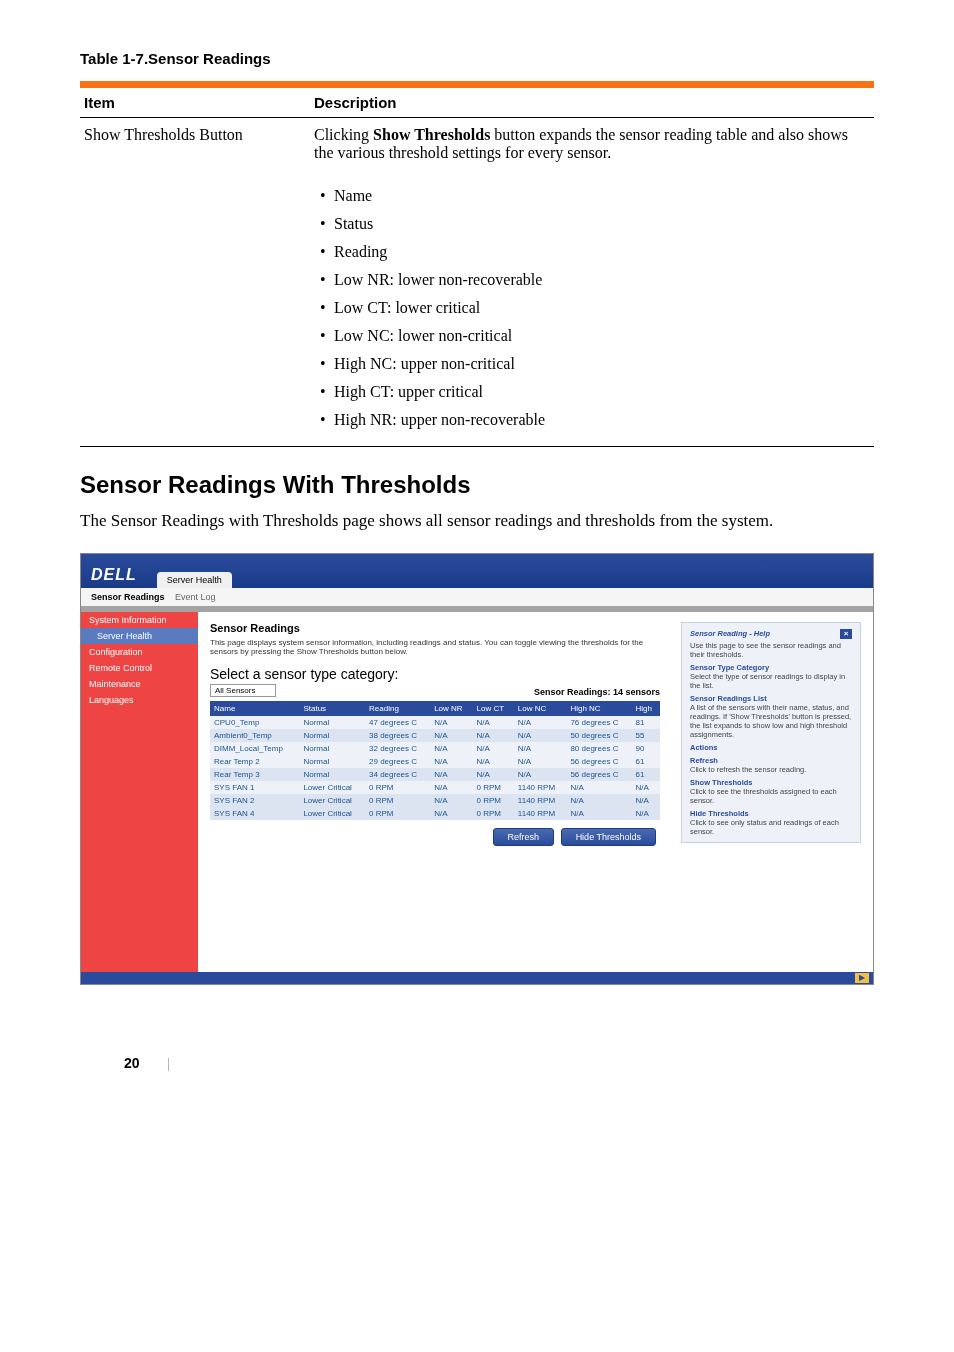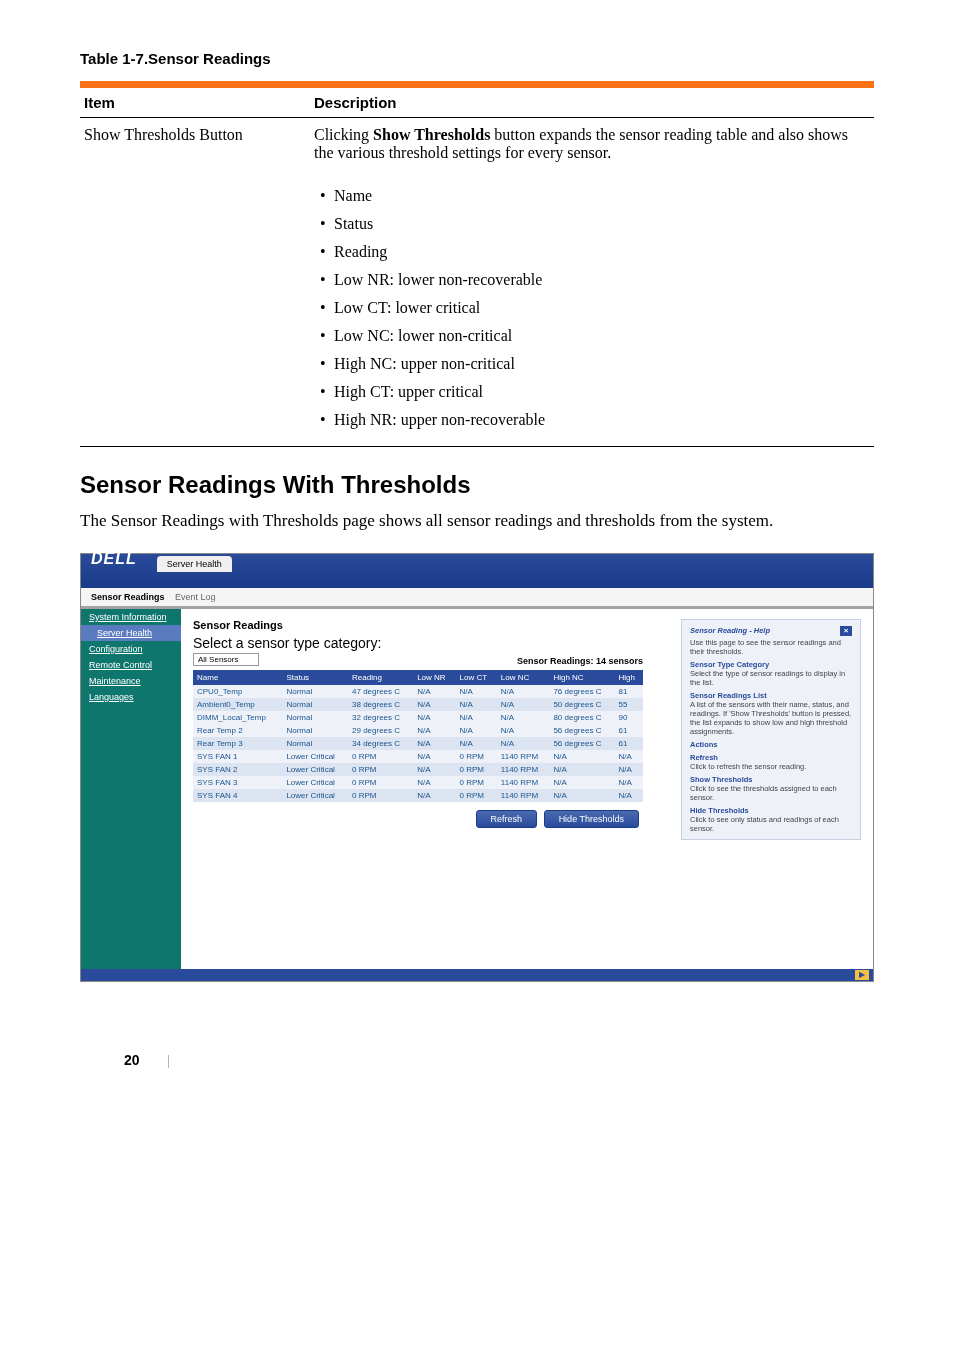--- a/index.html
+++ b/index.html
@@ -77,21 +77,21 @@
     }
     .screenshot-container {
       width: 100%;
       border: 1px solid #888;
       font-family: Arial, Helvetica, sans-serif;
       font-size: 9px;
       background: #fff;
     }
     .ss-header {
       background: linear-gradient(#2a4b9b, #1a3a8a);
-      padding: 16px 10px;
+      padding: 0 10px;
       display: flex;
       align-items: flex-end;
       height: 34px;
     }
     .ss-logo {
       color: #fff;
       font-weight: bold;
       font-size: 16px;
       font-style: italic;
       letter-spacing: 1px;
@@ -102,39 +102,38 @@
       background: #f0f0f0;
       border-radius: 4px 4px 0 0;
       padding: 3px 10px;
       font-size: 9px;
       align-self: flex-end;
     }
     .ss-subtabs {
       background: #f5f5f5;
       padding: 4px 10px;
       font-size: 9px;
-      border-bottom: 3px solid #a3a3a3;
+      border-bottom: 6px solid #a3a3a3;
     }
     .ss-subtab {
       font-weight: bold;
       margin-right: 8px;
     }
     .ss-subtab2 {
       color: #666;
     }
     .ss-body {
       display: flex;
     }
     .ss-sidebar {
-      width: 100px;
-      background: #0f766e;
+      width: 117px;
+      background: #ef4444;
       color: #fff;
       font-size: 9px;
       min-height: 360px;
-      text-decoration: underline;
     }
     .ss-side-item {
       padding: 3px 8px;
     }
     .ss-side-item.sub {
       padding-left: 16px;
     }
     .ss-side-item.active {
       background: #5a7bc0;
     }
@@ -339,20 +338,21 @@
       <div class="ss-side-item">System Information</div>
       <div class="ss-side-item sub active">Server Health</div>
       <div class="ss-side-item">Configuration</div>
       <div class="ss-side-item">Remote Control</div>
       <div class="ss-side-item">Maintenance</div>
       <div class="ss-side-item">Languages</div>
     </div>
     <div class="ss-content">
       <div class="main-left">
       <div class="ss-panel-title">Sensor Readings</div>
+      <div class="ss-panel-desc">This page displays system sensor information, including readings and status. You can toggle viewing the thresholds for the sensors by pressing the Show Thresholds button below.</div>
       <div class="ss-select-row">
         <div>
           <div class="ss-select-label">Select a sensor type category:</div>
           <div class="ss-select">All Sensors</div>
         </div>
         <div class="ss-count">Sensor Readings: 14 sensors</div>
       </div>
       <table class="ss-grid">
         <thead>
           <tr>
@@ -422,30 +422,20 @@
                 <td>Lower Critical</td>
                 <td>0 RPM</td>
                 <td>N/A</td>
                 <td>0 RPM</td>
                 <td>1140 RPM</td>
                 <td>N/A</td>
                 <td>N/A</td>
               </tr>
               <tr class="even">
                 <td>SYS FAN 2</td>
-                <td>Lower Critical</td>
-                <td>0 RPM</td>
-                <td>N/A</td>
-                <td>0 RPM</td>
-                <td>1140 RPM</td>
-                <td>N/A</td>
-                <td>N/A</td>
-              </tr>
-              <tr class="odd">
-                <td>SYS FAN 3</td>
                 <td>Lower Critical</td>
                 <td>0 RPM</td>
                 <td>N/A</td>
                 <td>0 RPM</td>
                 <td>1140 RPM</td>
                 <td>N/A</td>
                 <td>N/A</td>
               </tr>
               <tr class="even">
                 <td>SYS FAN 4</td>

